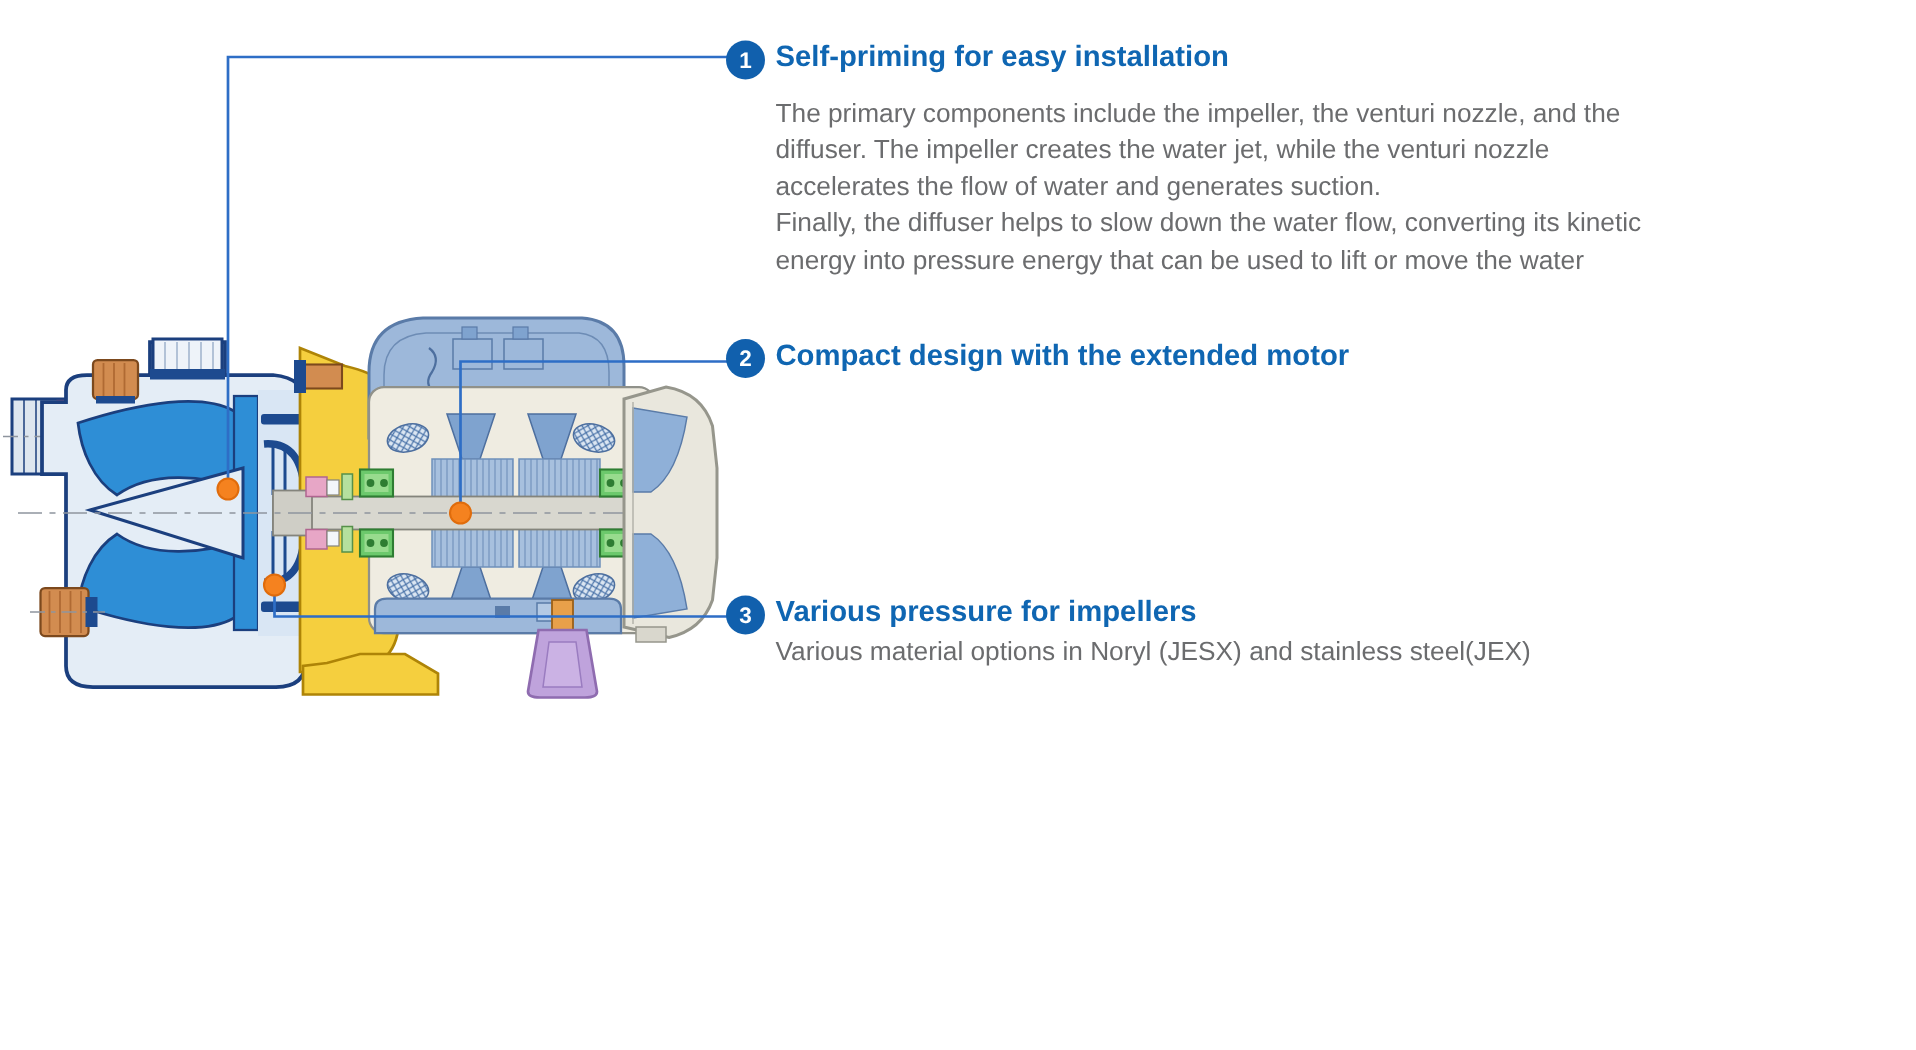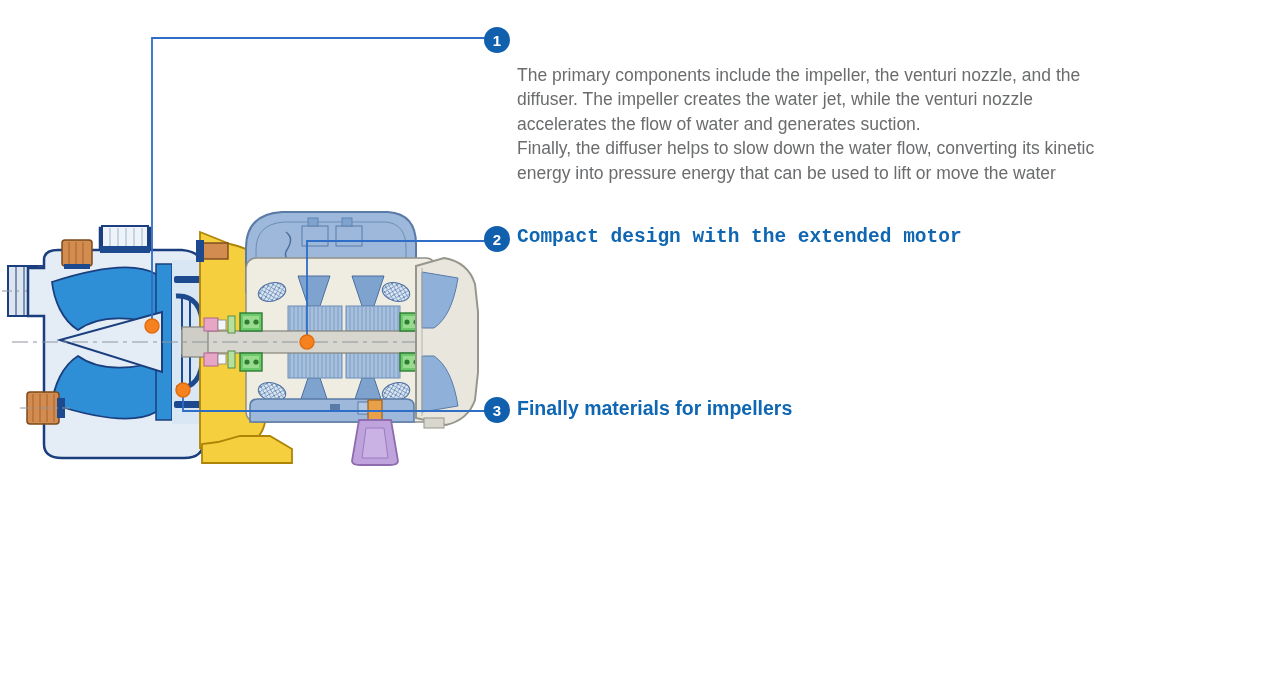--- a/index.html
+++ b/index.html
@@ -214,25 +214,27 @@
       <polyline class="callout-line" points="152,326 152,38 486,38"></polyline>
       <polyline class="callout-line" points="307,342 307,241 486,241"></polyline>
       <polyline class="callout-line" points="183,390 183,411 486,411"></polyline>
       <circle class="callout-dot" cx="152" cy="326" r="7"></circle>
       <circle class="callout-dot" cx="307" cy="342" r="7"></circle>
       <circle class="callout-dot" cx="183" cy="390" r="7"></circle>
     </g>
   </svg>
 
   <div class="badge" style="left:484px; top:27px;">1</div>
+  <div class="callout-title" style="top:26px;">Self-priming for easy installation</div>
   <div class="callout-body" style="top:63px;">The primary components include the impeller, the venturi nozzle, and the
 diffuser. The impeller creates the water jet, while the venturi nozzle
 accelerates the flow of water and generates suction.
 Finally, the diffuser helps to slow down the water flow, converting its kinetic
 energy into pressure energy that can be used to lift or move the water</div>
 
   <div class="badge" style="left:484px; top:226px;">2</div>
-  <div class="callout-title" style="top:225px;font-family:Liberation Mono, monospace;">Compact design with the extended motor</div>
+  <div class="callout-title" style="top:225px;">Compact design with the extended motor</div>
 
   <div class="badge" style="left:484px; top:397px;">3</div>
-  <div class="callout-title" style="top:396px;">Finally materials for impellers</div>
+  <div class="callout-title" style="top:396px;">Various pressure for impellers</div>
+  <div class="callout-body" style="top:422px;">Various material options in Noryl (JESX) and stainless steel(JEX)</div>
 
 </div>
 
 </body></html>

